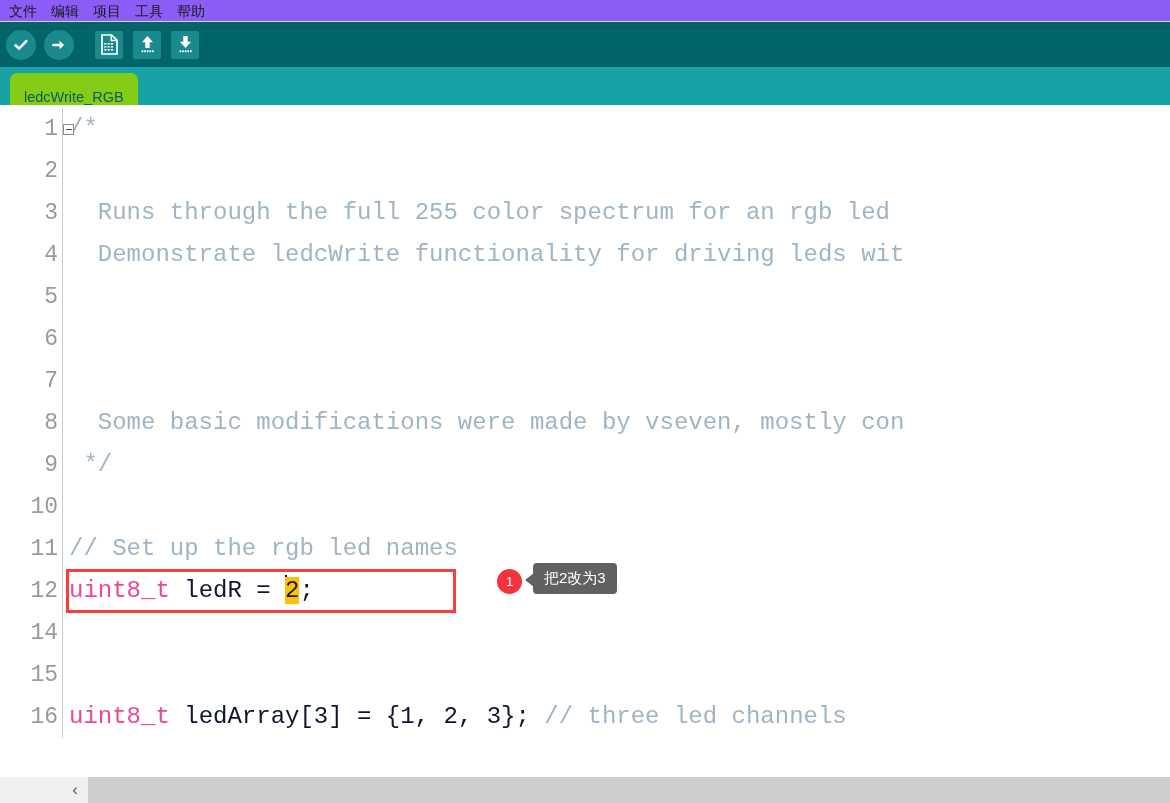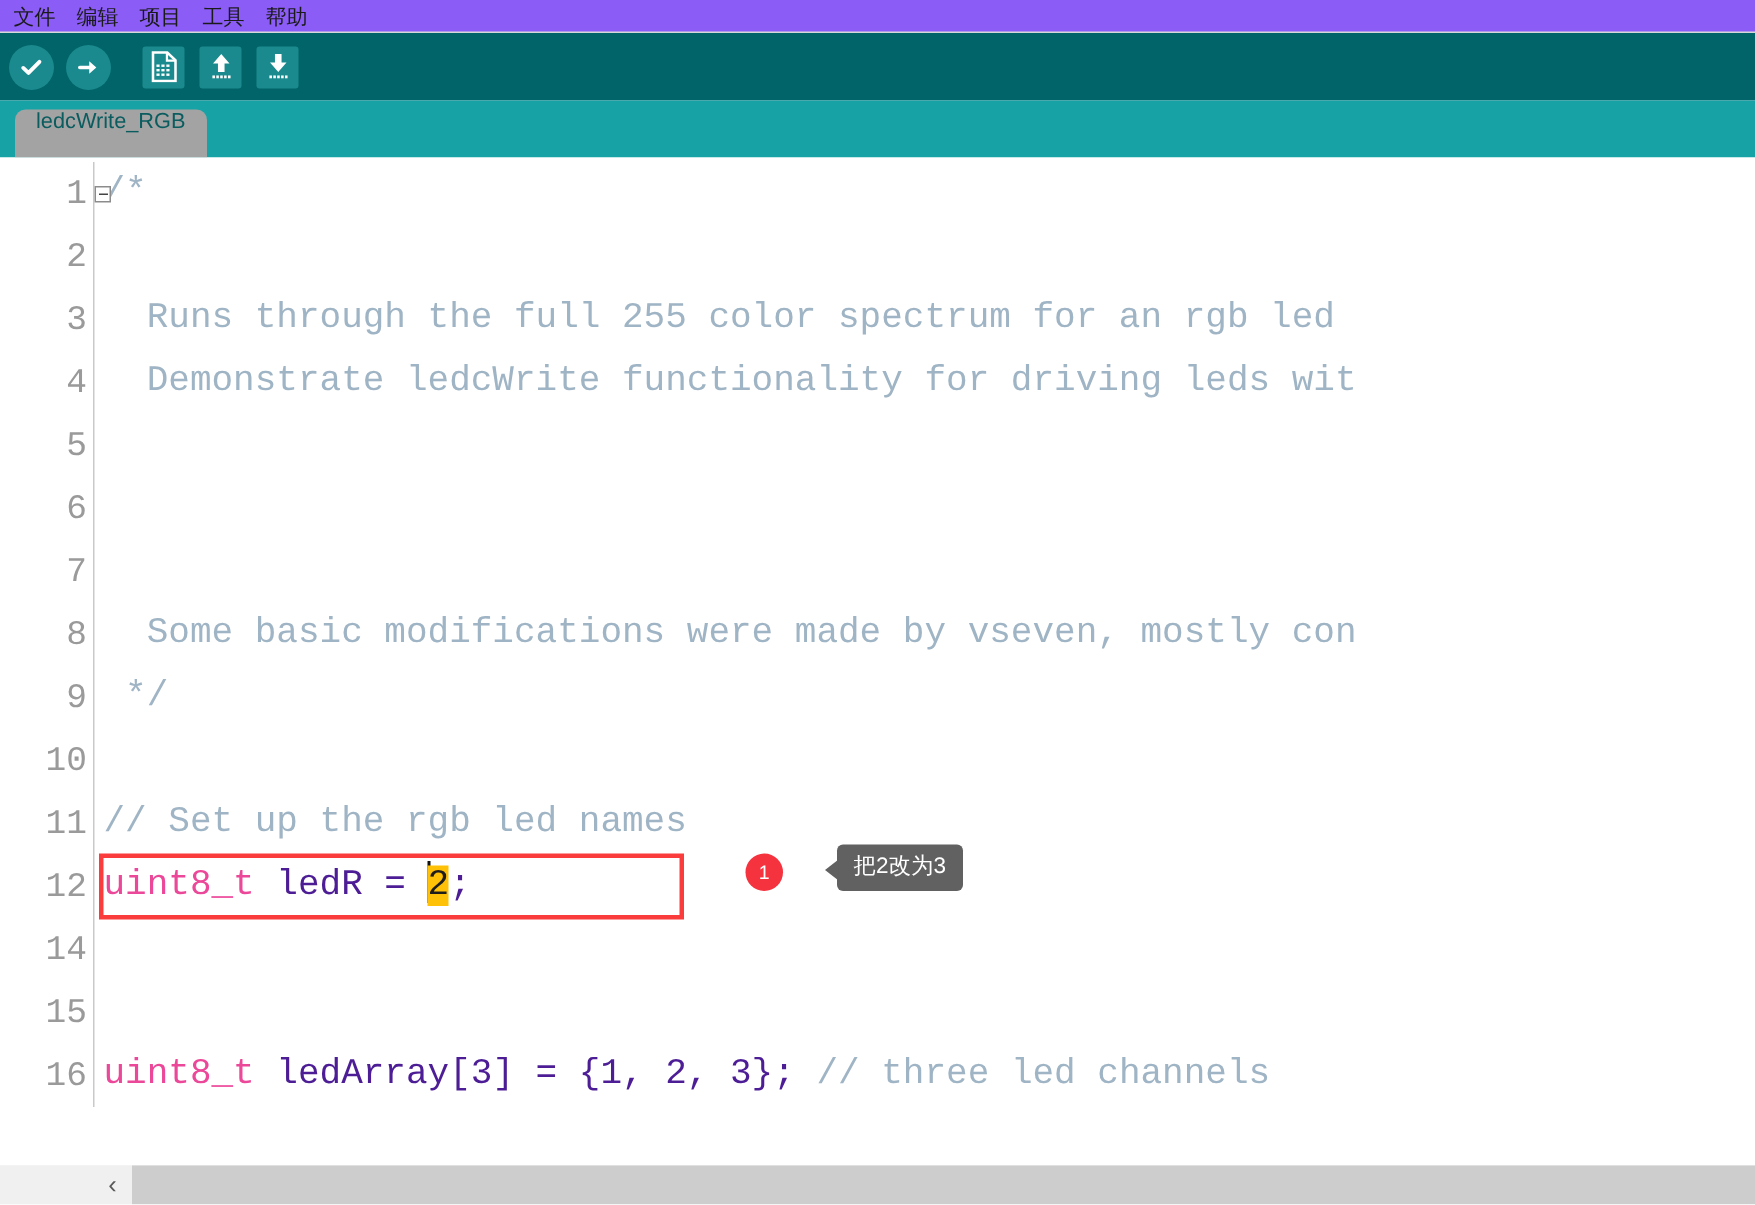--- a/index.html
+++ b/index.html
@@ -68,25 +68,25 @@
   
   .tabstrip {
     height: 38px;
     background: #17a2a5;
     display: flex;
     align-items: flex-end;
     padding-left: 10px;
     position: relative;
   }
   .tab {
-    background: #a3a3a3;
+    background: #84cc16;
     border-radius: 7px 7px 0 0;
     height: 32px;
     min-width: 122px;
-    display: flex; align-items: flex-start; justify-content: center;
+    display: flex; align-items: flex-end; justify-content: center;
     padding: 0 14px;
     font-size: 14.5px;
     color: #0b5c5f;
     cursor: pointer;
   }
 
   
   .editor {
     position: relative;
     height: 688px;
@@ -144,21 +144,21 @@
     font-family: "Liberation Mono", "DejaVu Sans Mono", monospace;
     font-size: 24px;
     line-height: 42px;
     color: #1d1d1d;
     padding-left: 6px;
     white-space: pre;
     letter-spacing: 0px;
   }
   .tok-comment { color: #9fb4c4; }
   .tok-type    { color: #ec4899; }
-  .tok-plain   { color: #4c1d95; }
+  .tok-plain   { color: #0f172a; }
   .tok-hl {
     background: #ffc107;
     color: #1d1d1d;
   }
   .caret {
     display: inline-block;
     width: 2px;
     height: 28px;
     background: #111;
     vertical-align: -6px;
@@ -346,21 +346,21 @@
         <div class="code-line"><div class="gutter"><span>12</span></div><div class="gutter-rule"></div><div class="code-text"><span class="tok-type">uint8_t</span><span class="tok-plain"> ledR = </span><span class="caret"></span><span class="tok-hl">2</span><span class="tok-plain">;</span></div></div>
         <div class="code-line"><div class="gutter"><span>14</span></div><div class="gutter-rule"></div></div>
         <div class="code-line"><div class="gutter"><span>15</span></div><div class="gutter-rule"></div><div class="code-text"><span class="tok-plain"></span></div></div>
         <div class="code-line"><div class="gutter"><span>16</span></div><div class="gutter-rule"></div><div class="code-text"><span class="tok-type">uint8_t</span><span class="tok-plain"> ledArray[3] = {1, 2, 3}; </span><span class="tok-comment">// three led channels</span></div></div>
       </div>
 
     <div class="ann-box" id="ann-box" style="left: 66px; top: 464px; width: 390px; height: 44px;"></div>
     <div class="ann-badge" id="ann-badge" style="left: 497px; top: 464px;">
       <span>1</span>
     </div>
-    <div class="ann-tip" id="ann-tip" style="left: 558px; top: 458px;">
+    <div class="ann-tip" id="ann-tip" style="left: 533px; top: 458px;">
       <span>把2改为3</span>
     </div>
   </div>
 
   <div class="hscroll">
     <div class="hscroll-left"></div>
     <div class="hscroll-arrow">
       <span>‹</span>
     </div>
     <div class="hscroll-track">

